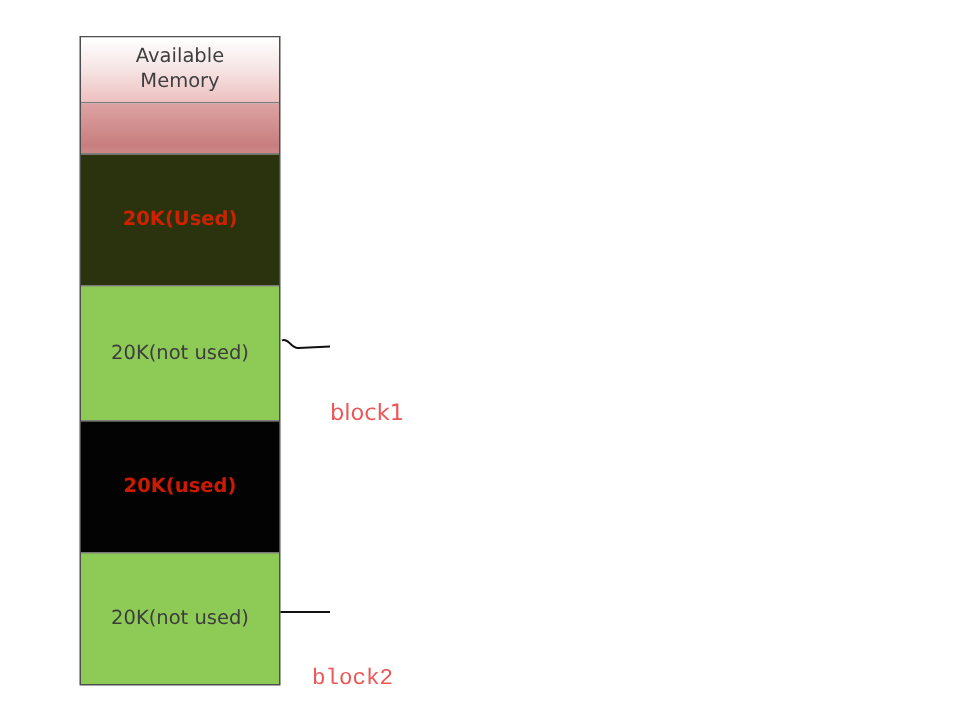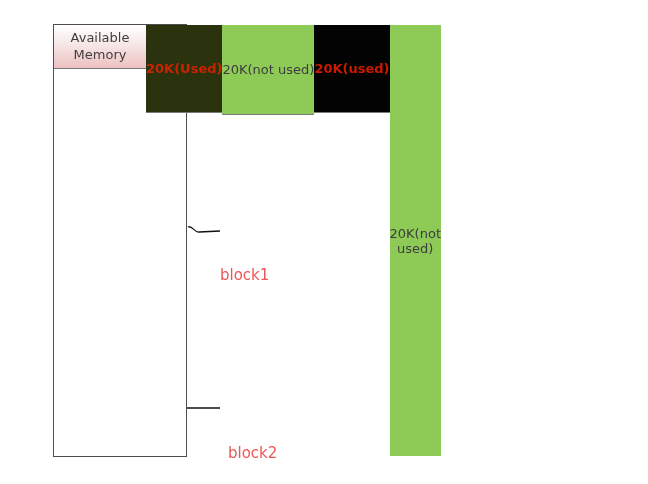--- a/index.html
+++ b/index.html
@@ -17,21 +17,21 @@
   }
   .memory-column {
     position: absolute;
     left: 53px;
     top: 24px;
     width: 134px;
     height: 433px;
     box-sizing: border-box;
     border: 1px solid #4d4d4d;
     display: flex;
-    flex-direction: row;
+    flex-direction: column;
   }
   .segment {
     box-sizing: border-box;
     display: flex;
     align-items: center;
     justify-content: center;
     text-align: center;
     border-bottom: 1px solid #7a7a7a;
     flex: 0 0 auto;
   }
@@ -85,21 +85,21 @@
   .connector-2 { left: 187px; top: 404px; }
   .block-label {
     position: absolute;
     color: #ee5555;
     font-size: 15px;
     line-height: 18px;
     white-space: nowrap;
     margin-top: 44px;
   }
   .block-label-1 { left: 220px; top: 222px; }
-  .block-label-2 { left: 228px; top: 400px; }
+  .block-label-2 { left: 208px; top: 400px; font-family: Liberation Mono, monospace; }
 </style>
 </head>
 <body>
 
 <div class="canvas">
 
   <div class="memory-column">
 
     <div class="segment header-block">
       <span class="header-label">Available Memory</span>

